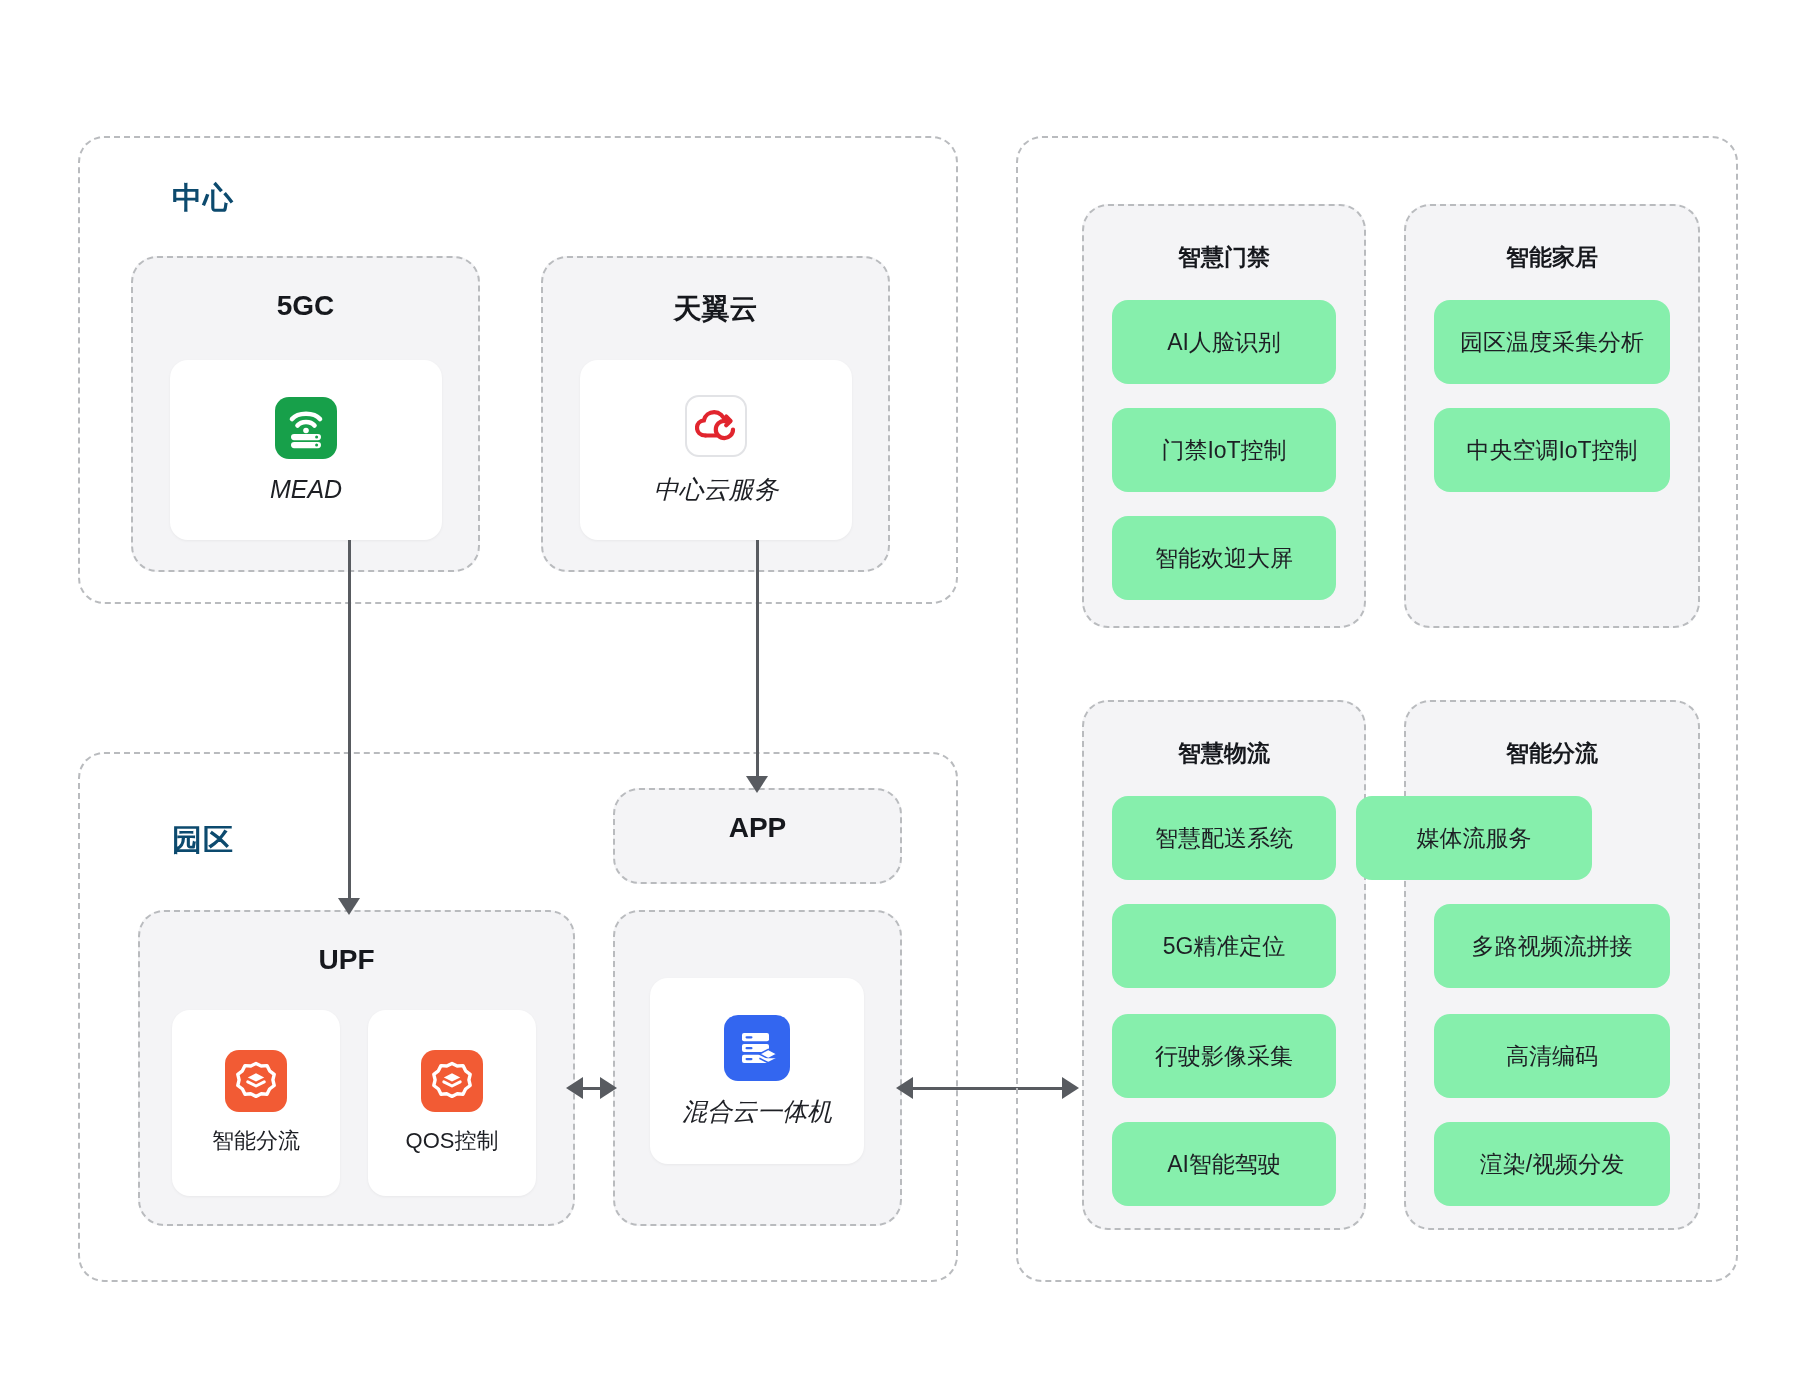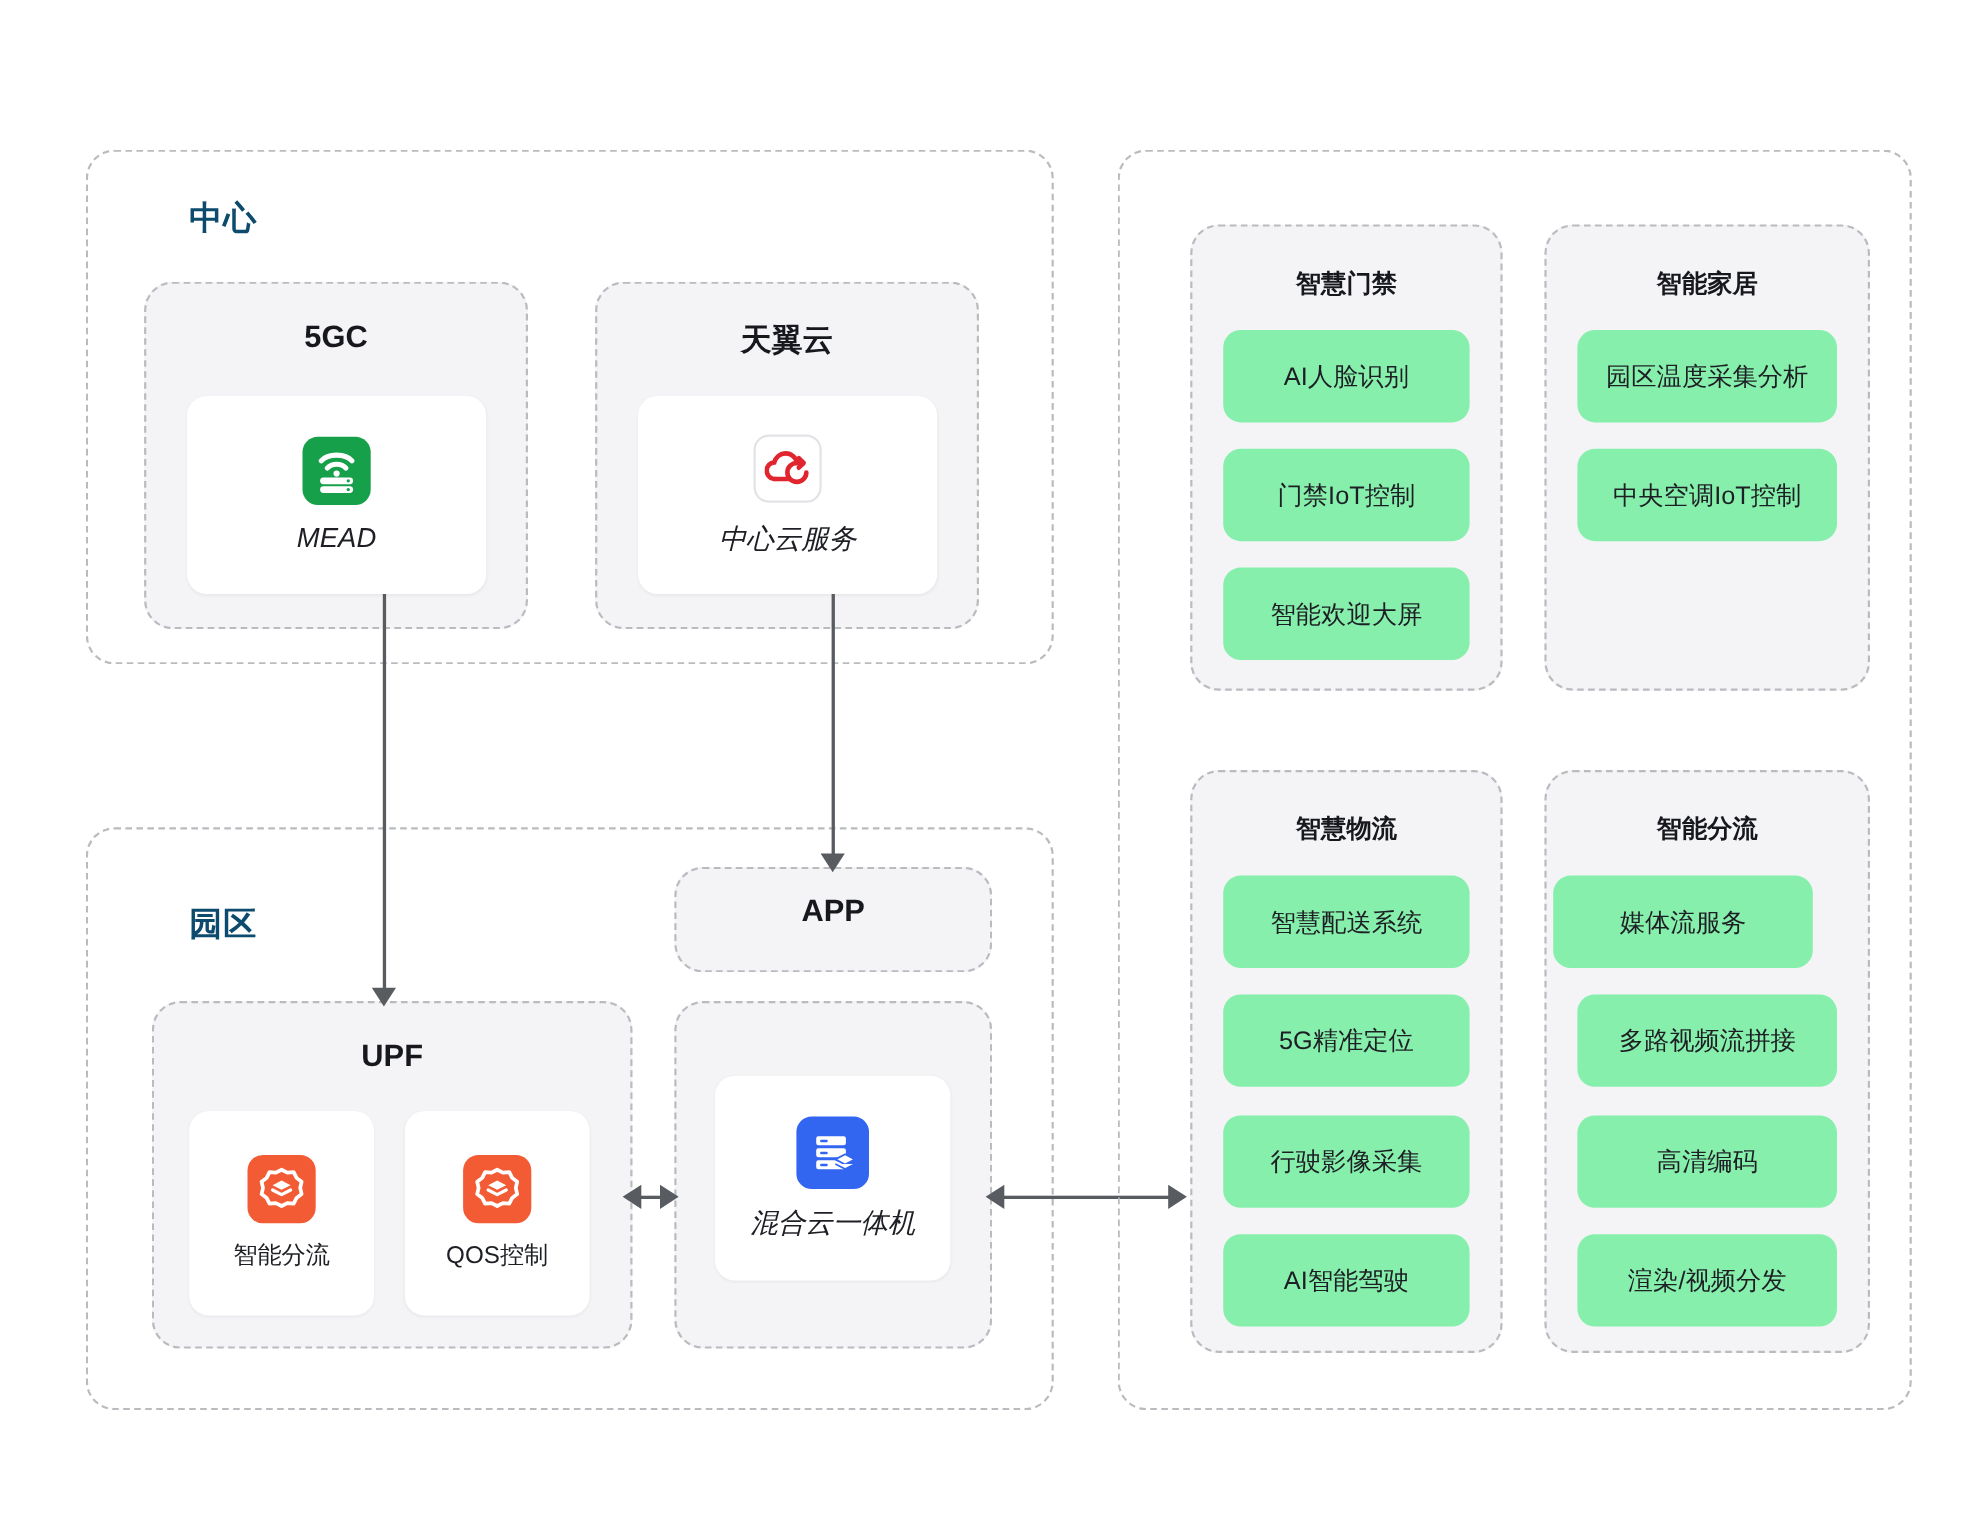--- a/index.html
+++ b/index.html
@@ -156,21 +156,21 @@
     <div class="cap lg">中心云服务</div>
   </div>
 
   <div class="dashed" style="left:78px; top:752px; width:880px; height:530px;"></div>
   <div class="zone-label" style="left:172px; top:820px;">园区</div>
 
   <div class="dashed filled" style="left:613px; top:788px; width:289px; height:96px;"></div>
   <div class="group-title" style="left:613px; top:812px; width:289px;">APP</div>
 
   <div class="dashed filled" style="left:138px; top:910px; width:437px; height:316px;"></div>
-  <div class="group-title" style="left:138px; top:944px; width:437px;">UPF</div>
+  <div class="group-title" style="left:128px; top:944px; width:437px;">UPF</div>
   <div class="card" style="left:172px; top:1010px; width:168px; height:186px;">
     <div class="icon-tile tile-orange" style="width:62px;height:62px;margin-bottom:14px;">
       <svg width="42" height="42" viewBox="0 0 42 42" aria-hidden="true">
         <path d="M21 3.4 L26.2 6.0 L32.0 5.6 L34.6 10.8 L39.2 14.3 L37.9 19.9 L39.2 25.5 L34.6 29.0 L32.0 34.2 L26.2 33.8 L21 36.4 L15.8 33.8 L10.0 34.2 L7.4 29.0 L2.8 25.5 L4.1 19.9 L2.8 14.3 L7.4 10.8 L10.0 5.6 L15.8 6.0 Z" fill="none" stroke="#ffffff" stroke-width="3.4" stroke-linejoin="round"></path>
         <path d="M21 13.2 L29.2 17.4 L21 21.6 L12.8 17.4 Z" fill="#ffffff"></path>
         <path d="M12.8 21.8 L21 26.0 L29.2 21.8" fill="none" stroke="#ffffff" stroke-width="3.0" stroke-linejoin="round" stroke-linecap="round"></path>
       </svg>
     </div>
     <div class="cap">智能分流</div>
   </div>
@@ -231,18 +231,18 @@
 
   <div class="dashed filled" style="left:1082px; top:700px; width:284px; height:530px;"></div>
   <div class="group-title small" style="left:1082px; top:738px; width:284px;">智慧物流</div>
   <div class="pill" style="left:1112px; top:796px; width:224px; height:84px;">智慧配送系统</div>
   <div class="pill" style="left:1112px; top:904px; width:224px; height:84px;">5G精准定位</div>
   <div class="pill" style="left:1112px; top:1014px; width:224px; height:84px;">行驶影像采集</div>
   <div class="pill" style="left:1112px; top:1122px; width:224px; height:84px;">AI智能驾驶</div>
 
   <div class="dashed filled" style="left:1404px; top:700px; width:296px; height:530px;"></div>
   <div class="group-title small" style="left:1404px; top:738px; width:296px;">智能分流</div>
-  <div class="pill" style="left:1412px; top:796px; width:236px; height:84px;">媒体流服务</div>
+  <div class="pill" style="left:1356px; top:796px; width:236px; height:84px;">媒体流服务</div>
   <div class="pill" style="left:1434px; top:904px; width:236px; height:84px;">多路视频流拼接</div>
   <div class="pill" style="left:1434px; top:1014px; width:236px; height:84px;">高清编码</div>
   <div class="pill" style="left:1434px; top:1122px; width:236px; height:84px;">渲染/视频分发</div>
 
 </div>
 
 </body></html>

